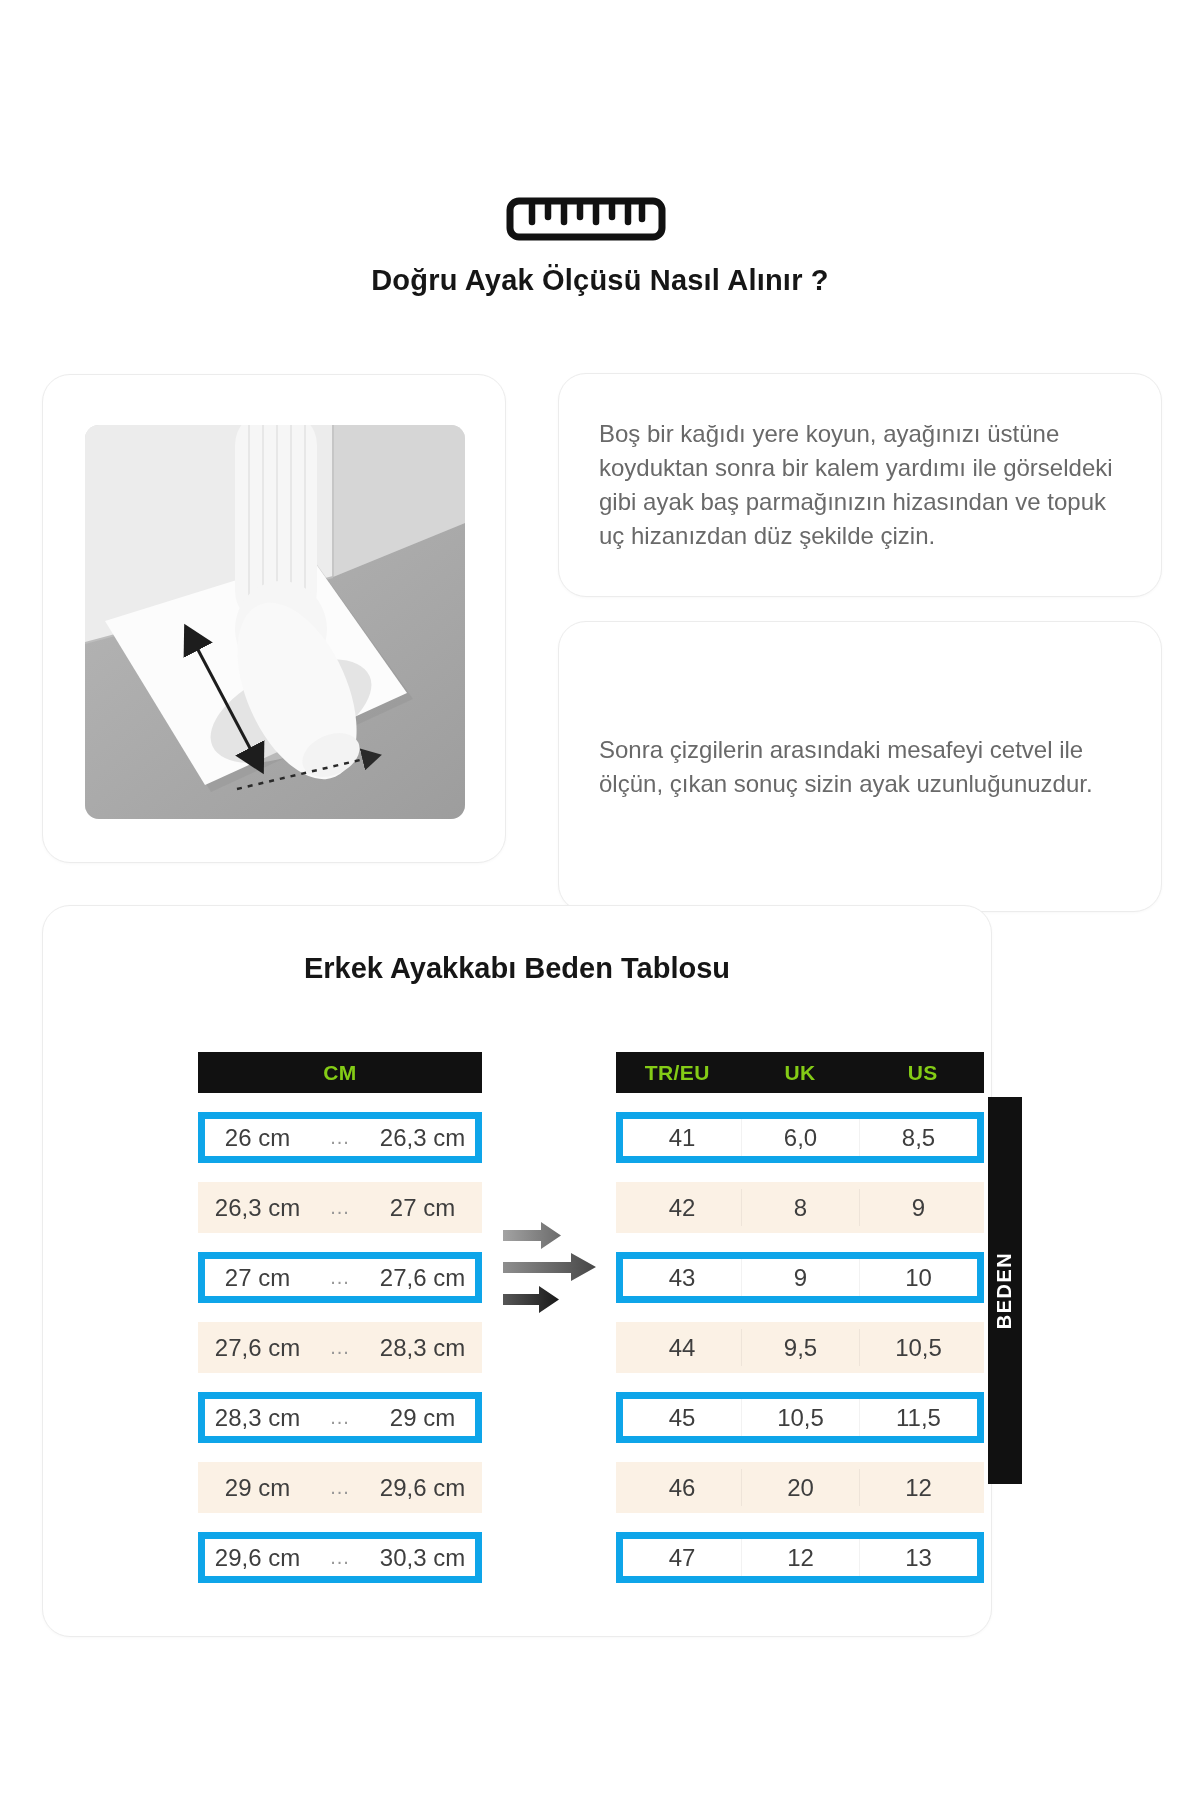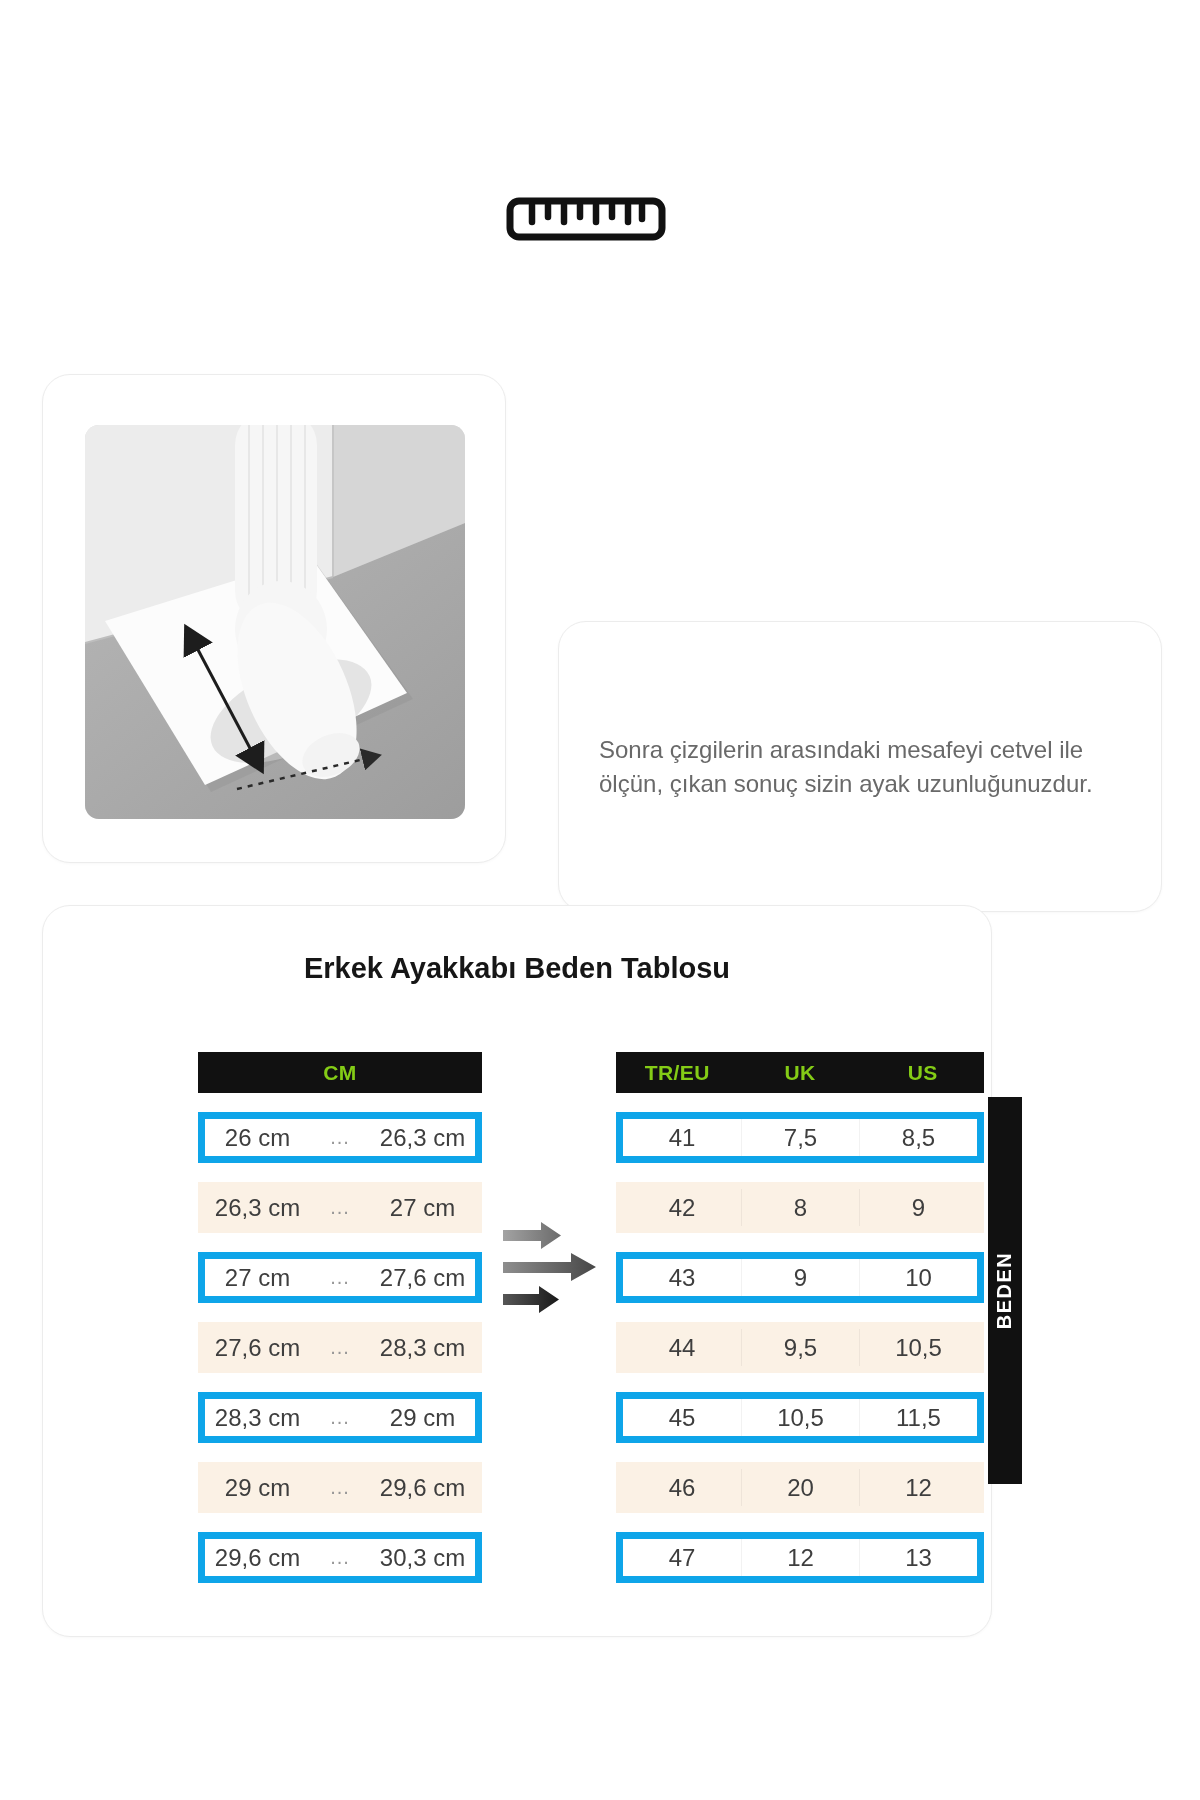--- a/index.html
+++ b/index.html
@@ -62,20 +62,21 @@
         <line x1="59" y1="9" x2="59" y2="26"></line>
         <line x1="75" y1="9" x2="75" y2="21"></line>
         <line x1="91" y1="9" x2="91" y2="26"></line>
         <line x1="107" y1="9" x2="107" y2="21"></line>
         <line x1="123" y1="9" x2="123" y2="26"></line>
         <line x1="137" y1="9" x2="137" y2="23"></line>
       </g>
     </svg>
   </div>
 
+  <div class="main-title">Doğru Ayak Ölçüsü Nasıl Alınır ?</div>
 
   <div class="card photo-card">
     <div class="photo">
       <svg width="380" height="394" viewBox="0 0 380 394">
         <defs>
           <linearGradient id="floorGrad" x1="0" y1="0" x2="1" y2="1">
             <stop offset="0" stop-color="#b6b6b6"></stop>
             <stop offset="1" stop-color="#9d9d9d"></stop>
           </linearGradient>
           <marker id="ah" markerWidth="11" markerHeight="11" refX="8" refY="5.5" orient="auto">
@@ -115,20 +116,23 @@
         <ellipse cx="212" cy="266" rx="50" ry="94" transform="rotate(-24 212 266)" fill="#f9f9f9"></ellipse>
         <ellipse cx="246" cy="330" rx="30" ry="20" transform="rotate(-24 246 330)" fill="#f3f3f3"></ellipse>
 
         <line x1="102" y1="204" x2="176" y2="344" stroke="#1d1d1d" stroke-width="3" marker-start="url(#ahs)" marker-end="url(#ah)"></line>
 
         <line x1="152" y1="364" x2="292" y2="331" stroke="#2a2a2a" stroke-width="2.5" stroke-dasharray="5 6" marker-end="url(#ahd)"></line>
       </svg>
     </div>
   </div>
 
+  <div class="card info-card-1">
+    <div class="info-text">Boş bir kağıdı yere koyun, ayağınızı üstüne koyduktan sonra bir kalem yardımı ile görseldeki gibi ayak baş parmağınızın hizasından ve topuk uç hizanızdan düz şekilde çizin.</div>
+  </div>
 
   <div class="card info-card-2">
     <div class="info-text">Sonra çizgilerin arasındaki mesafeyi cetvel ile ölçün, çıkan sonuç sizin ayak uzunluğunuzdur.</div>
   </div>
 
   <div class="card table-card">
     <div class="table-title">Erkek Ayakkabı Beden Tablosu</div>
 
     <div class="cm-table">
       <div class="thead">CM</div>
@@ -194,21 +198,21 @@
 
     <div class="eu-table">
       <div class="thead eu-head">
         <div>TR/EU</div>
         <div>UK</div>
         <div>US</div>
       </div>
 
       <div class="trow eu-row">
         <div>41</div>
-        <div>7,5</div>
+        <div>6,0</div>
         <div>8,5</div>
       </div>
       <div class="trow eu-row alt">
         <div>42</div>
         <div>8</div>
         <div>9</div>
       </div>
       <div class="trow eu-row">
         <div>43</div>
         <div>9</div>

